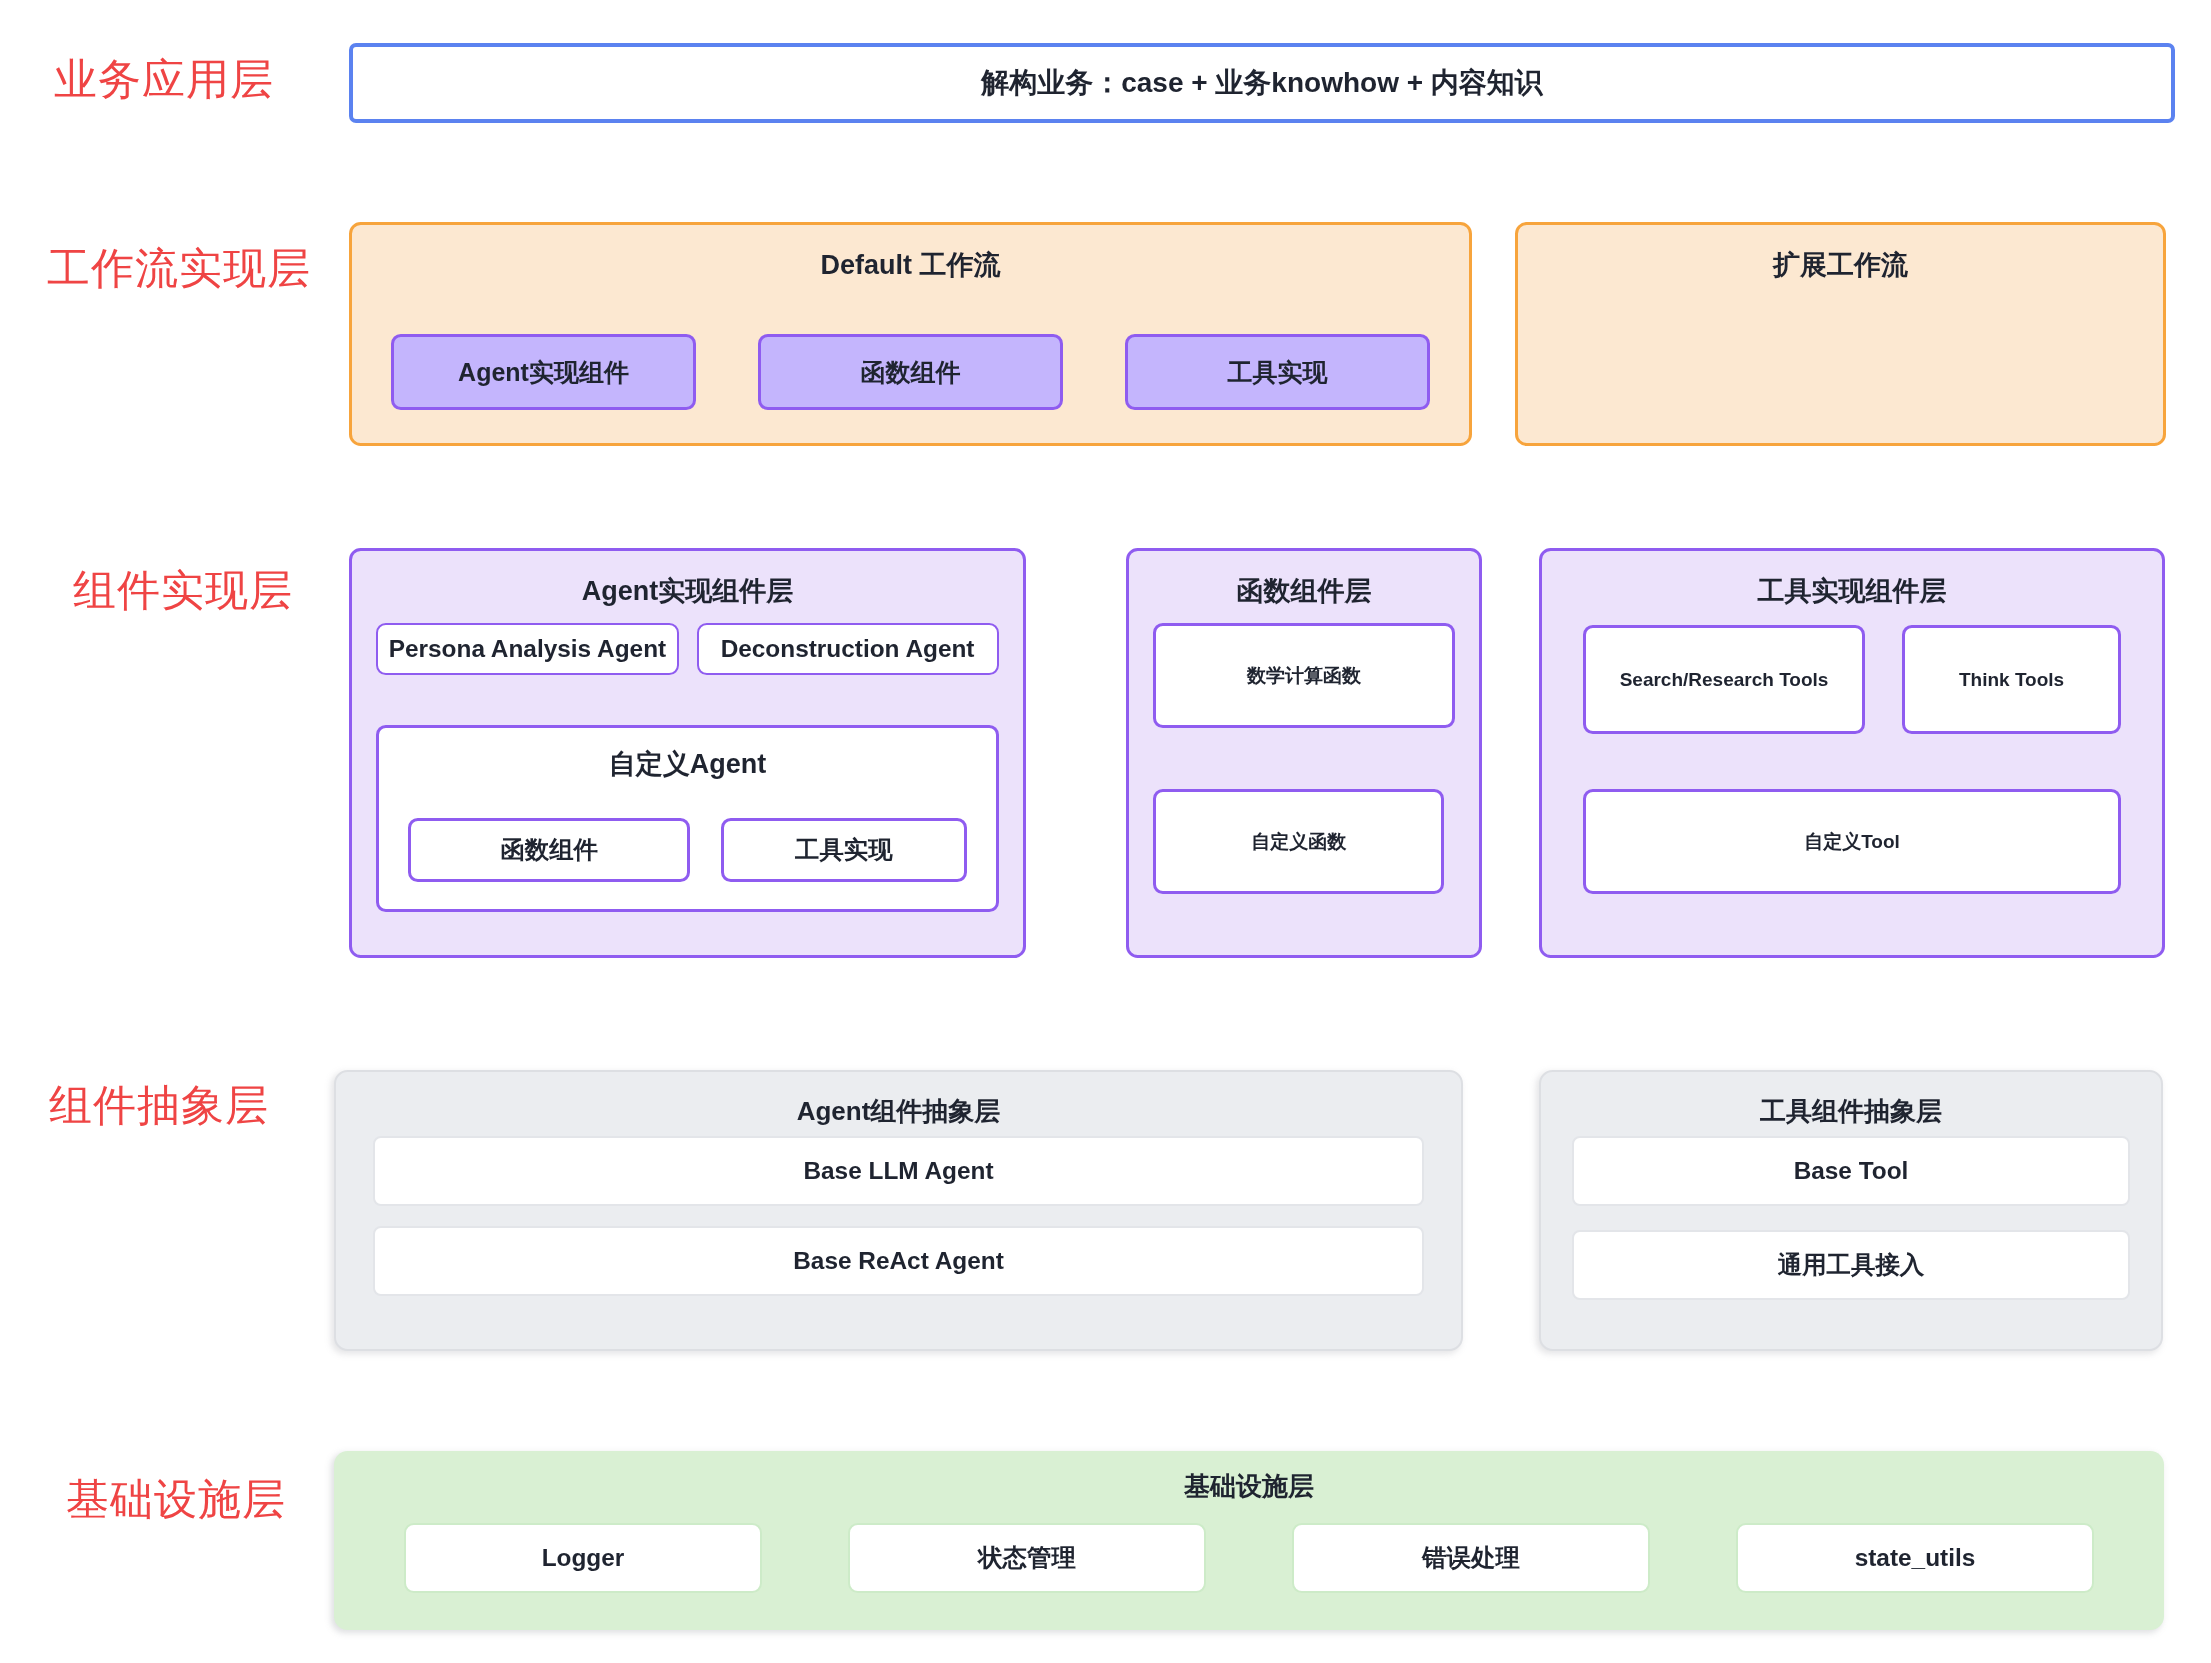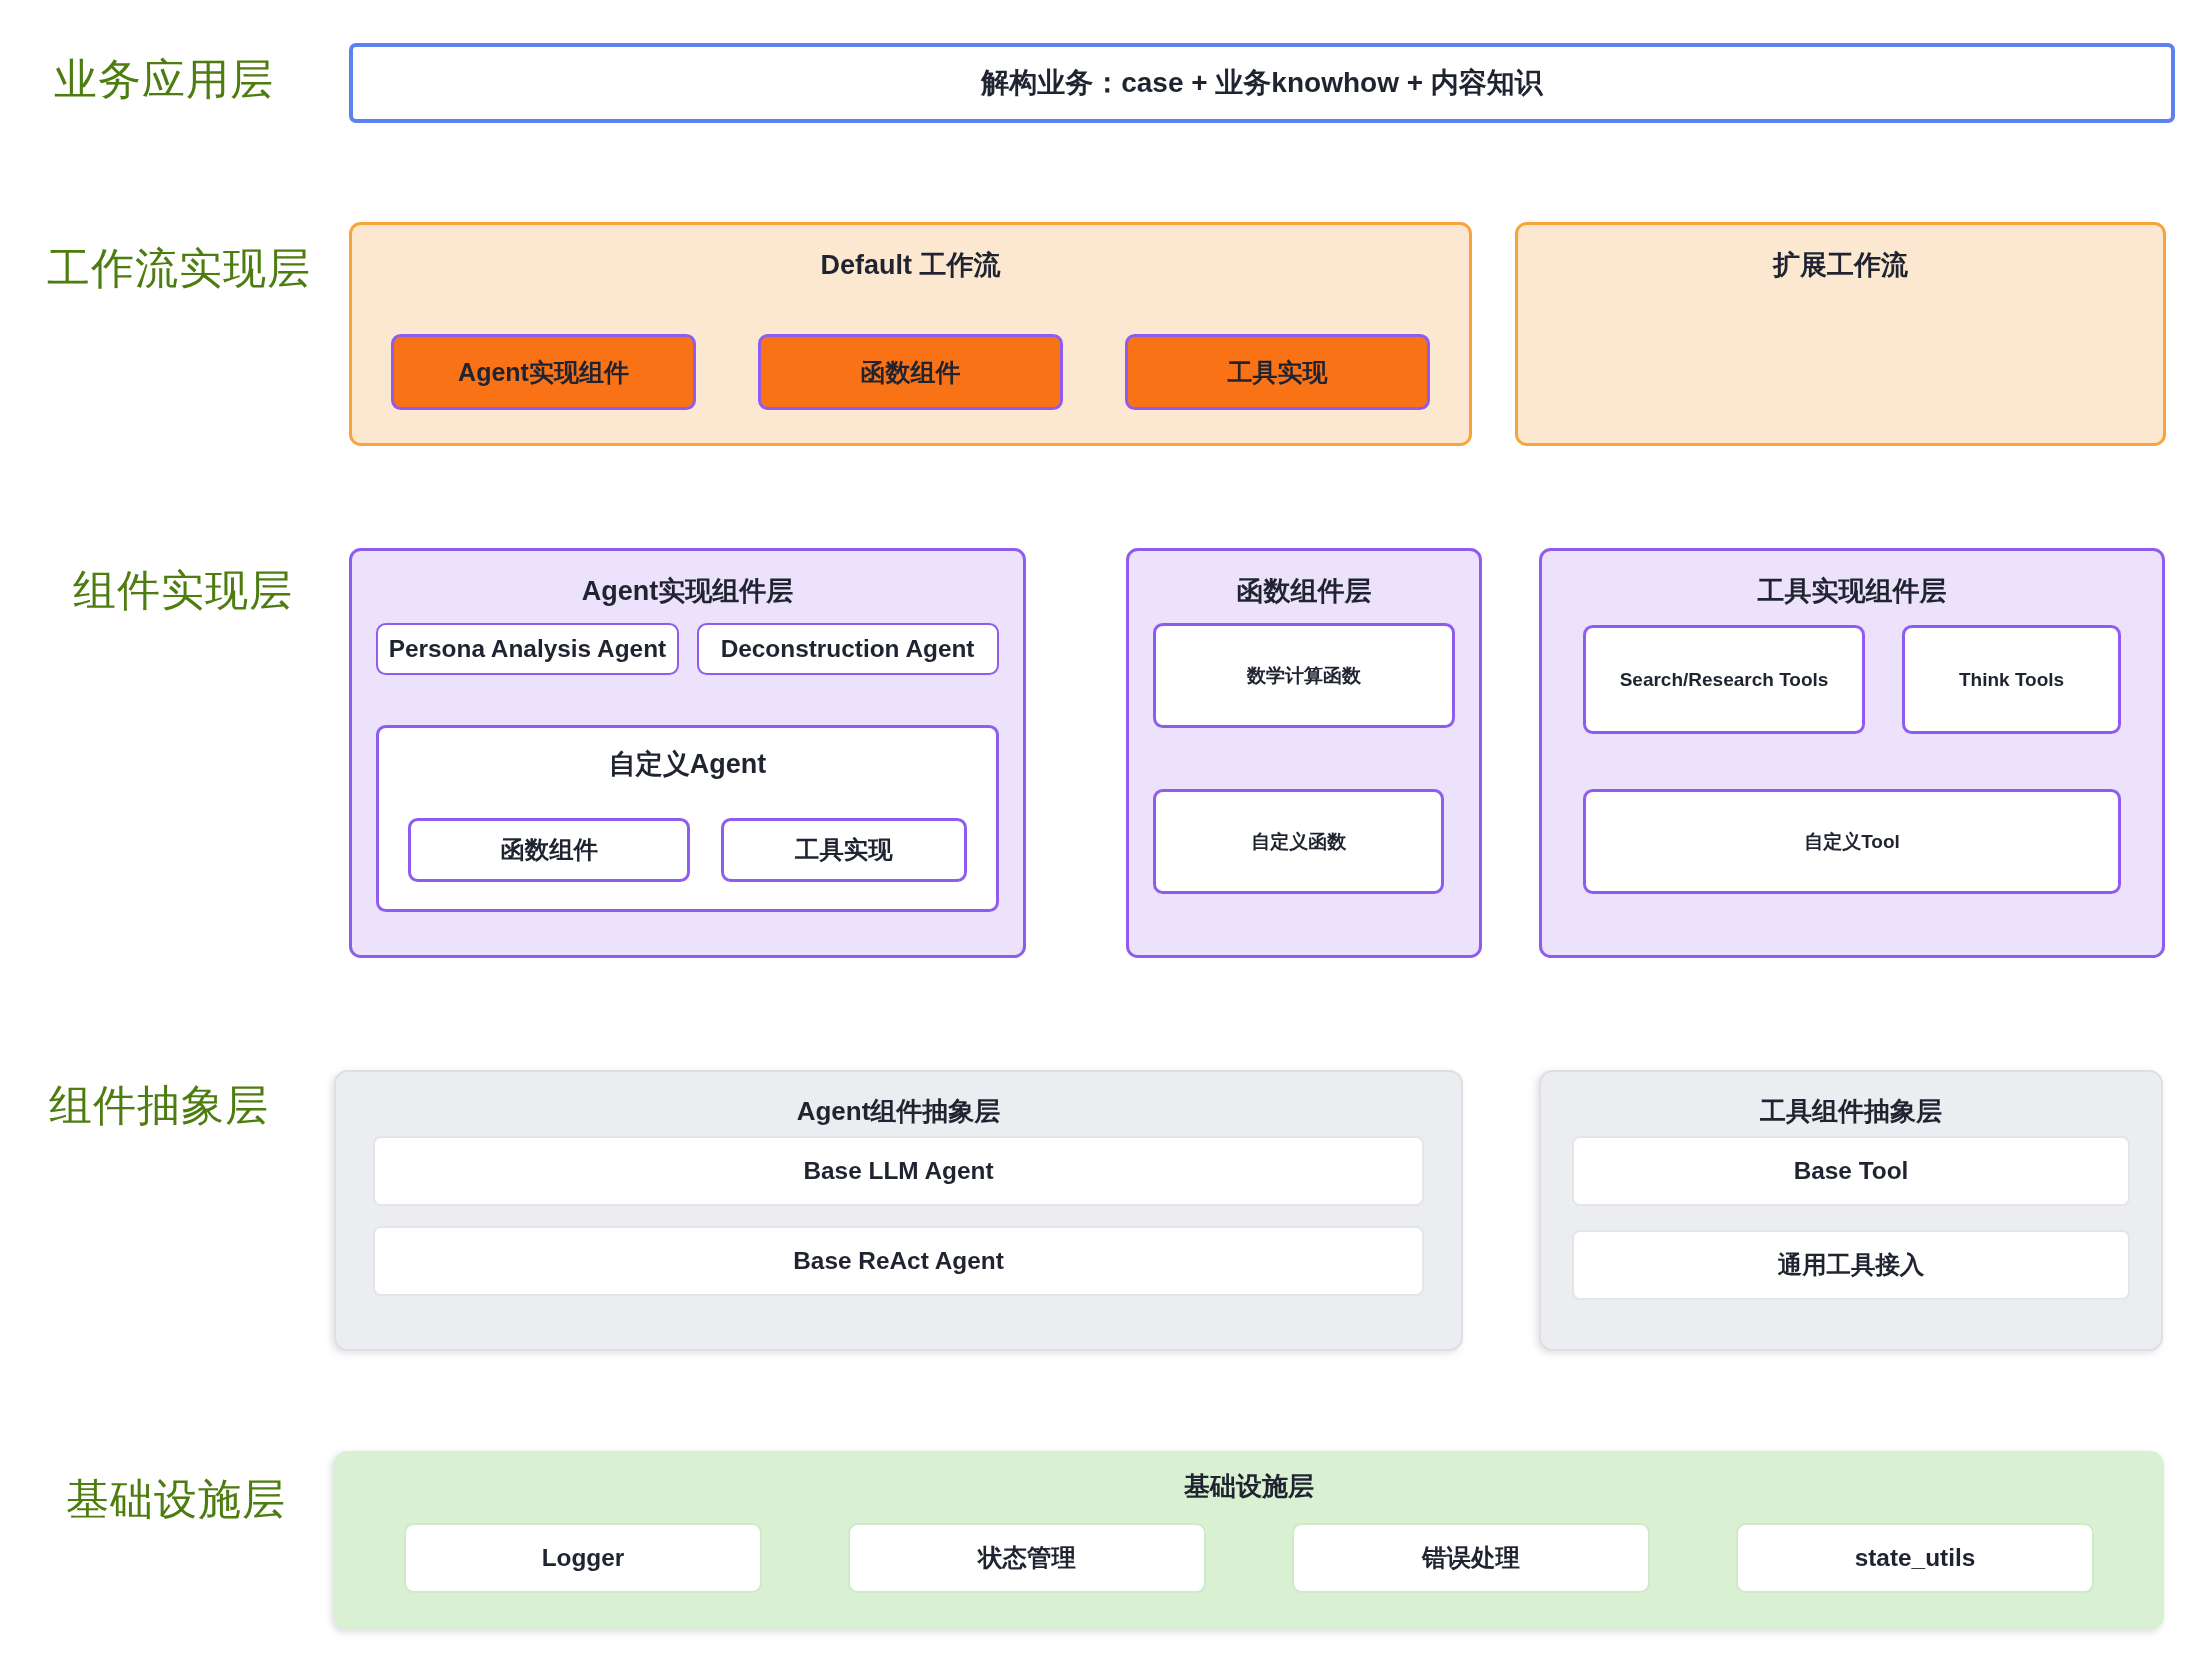--- a/index.html
+++ b/index.html
@@ -7,21 +7,21 @@
     position:relative;
     width:2212px;height:1664px;
     background:#ffffff;
     font-family:"Liberation Sans","DejaVu Sans",sans-serif;
     color:#1f2430;
   }
   .row-label{
     position:absolute;
     font-size:43px;
     font-weight:400;
-    color:#4d7c0f;
+    color:#ef4444;
     letter-spacing:1px;
     white-space:nowrap;
   }
   .abs{position:absolute;box-sizing:border-box;}
   .center{display:flex;align-items:center;justify-content:center;text-align:center;}
   .box-title{
     position:absolute;left:0;right:0;
     text-align:center;
     font-weight:700;
     font-size:27px;
@@ -34,21 +34,21 @@
     font-weight:700;
     font-size:28px;
   }
   
   .orange-box{
     background:#fce8d1;
     border:3.9px solid #f7a43c;
     border-radius:11.7px;
   }
   .purple-item{
-    background:#f97316;
+    background:#c4b5fd;
     border:3.9px solid #8f5cf0;
     border-radius:9.8px;
     font-weight:700;
     font-size:25px;
   }
   
   .purple-box{
     background:#ece2fb;
     border:3.9px solid #8f5cf0;
     border-radius:11.7px;

